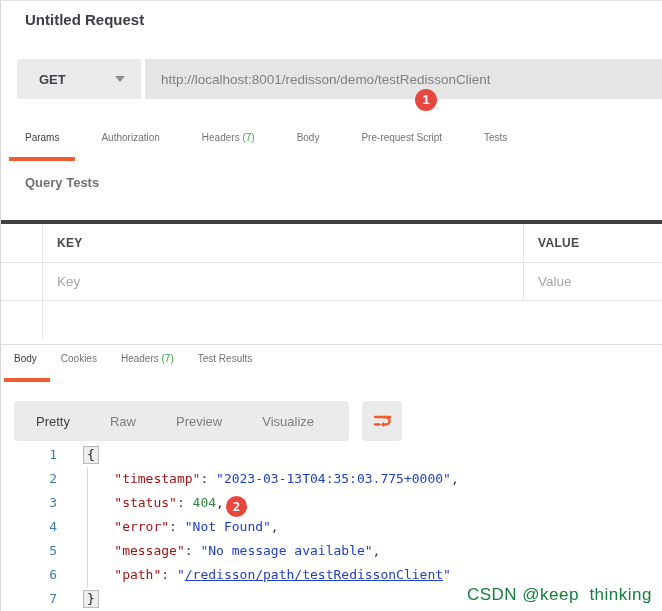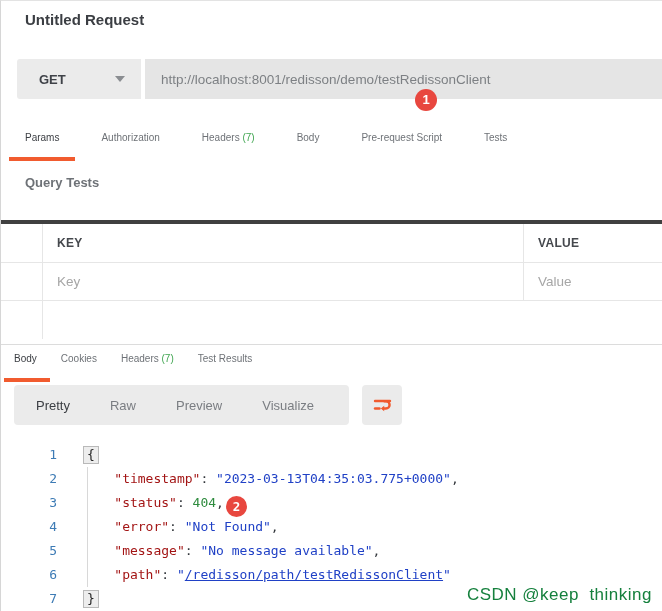--- a/index.html
+++ b/index.html
@@ -50,21 +50,21 @@
   .col-key{flex:0 0 480px;display:flex;align-items:center;padding-left:14px;box-sizing:border-box;}
   .col-val{flex:1;border-left:1px solid #e6e6e6;display:flex;align-items:center;padding-left:14px;box-sizing:border-box;}
   .qp-head .col-key,.qp-head .col-val{font-size:12px;font-weight:700;color:#45484d;letter-spacing:.3px;}
   .ph{font-size:13.5px;color:#a6a6a6;}
   
   .resp-divider{position:absolute;top:343px;left:0;right:0;height:1px;background:#dcdcdc;}
   .resp-tabs{position:absolute;top:352px;left:13px;right:0;height:25px;display:flex;column-gap:24px;}
   .resp-tabs .tab.active::after{
     content:"";position:absolute;left:-10px;right:-13px;bottom:-4px;height:4px;background:#f15b2f;
   }
-  .resp-toolbar{position:absolute;top:384px;left:13px;height:40px;display:flex;align-items:center;}
+  .resp-toolbar{position:absolute;top:400px;left:13px;height:40px;display:flex;align-items:center;}
   .segmented{
     width:335px;height:40px;background:#ebebeb;border-radius:4px;
     display:flex;align-items:center;padding:0 2px;box-sizing:border-box;
   }
   .seg-item{padding:0 20px;font-size:13px;color:#7a7d82;cursor:pointer;}
   .seg-item.active{color:#3b3e43;}
   .format-dd{
     margin-left:17px;width:90px;height:40px;background:#ebebeb;border-radius:4px;
     display:flex;align-items:center;justify-content:space-between;
     padding:0 14px 0 16px;box-sizing:border-box;font-size:13px;color:#7a7d82;cursor:pointer;

